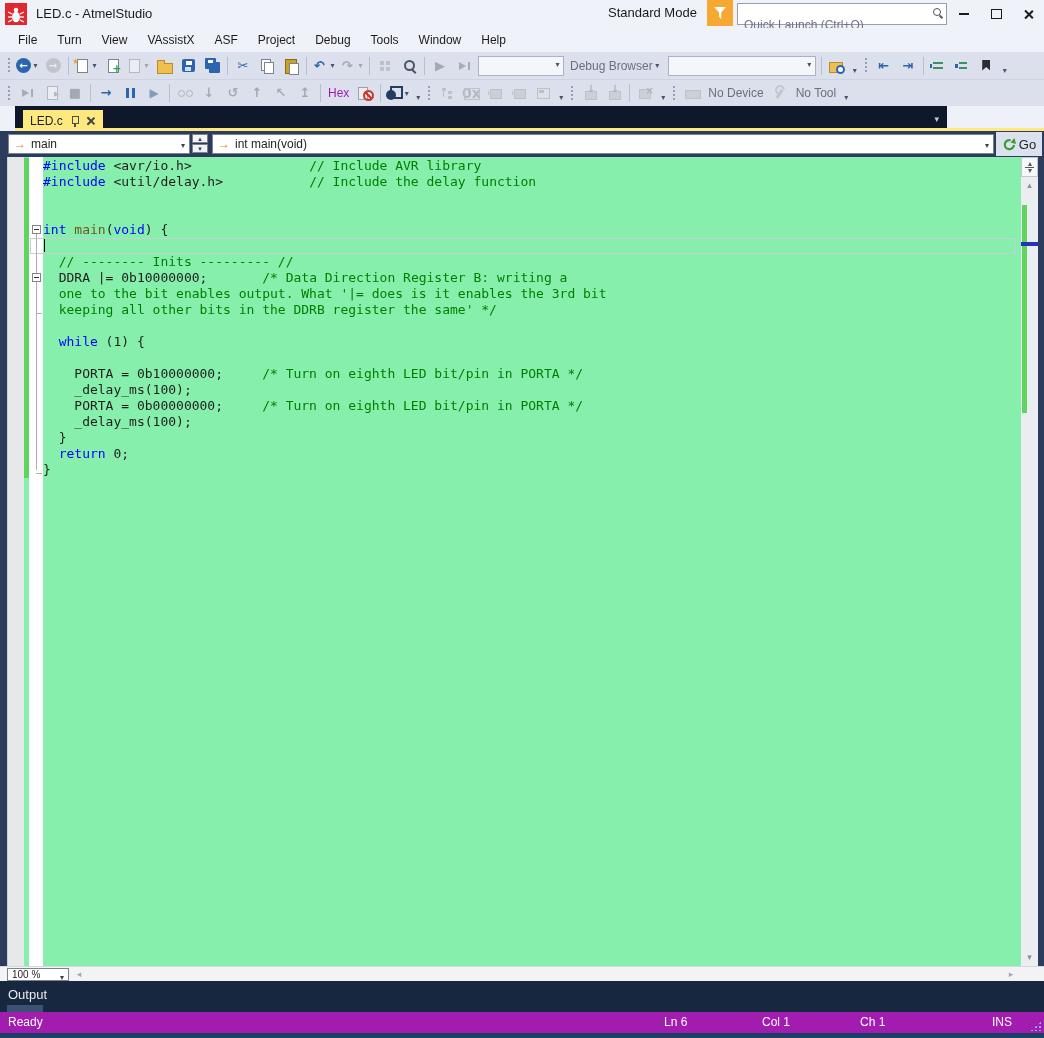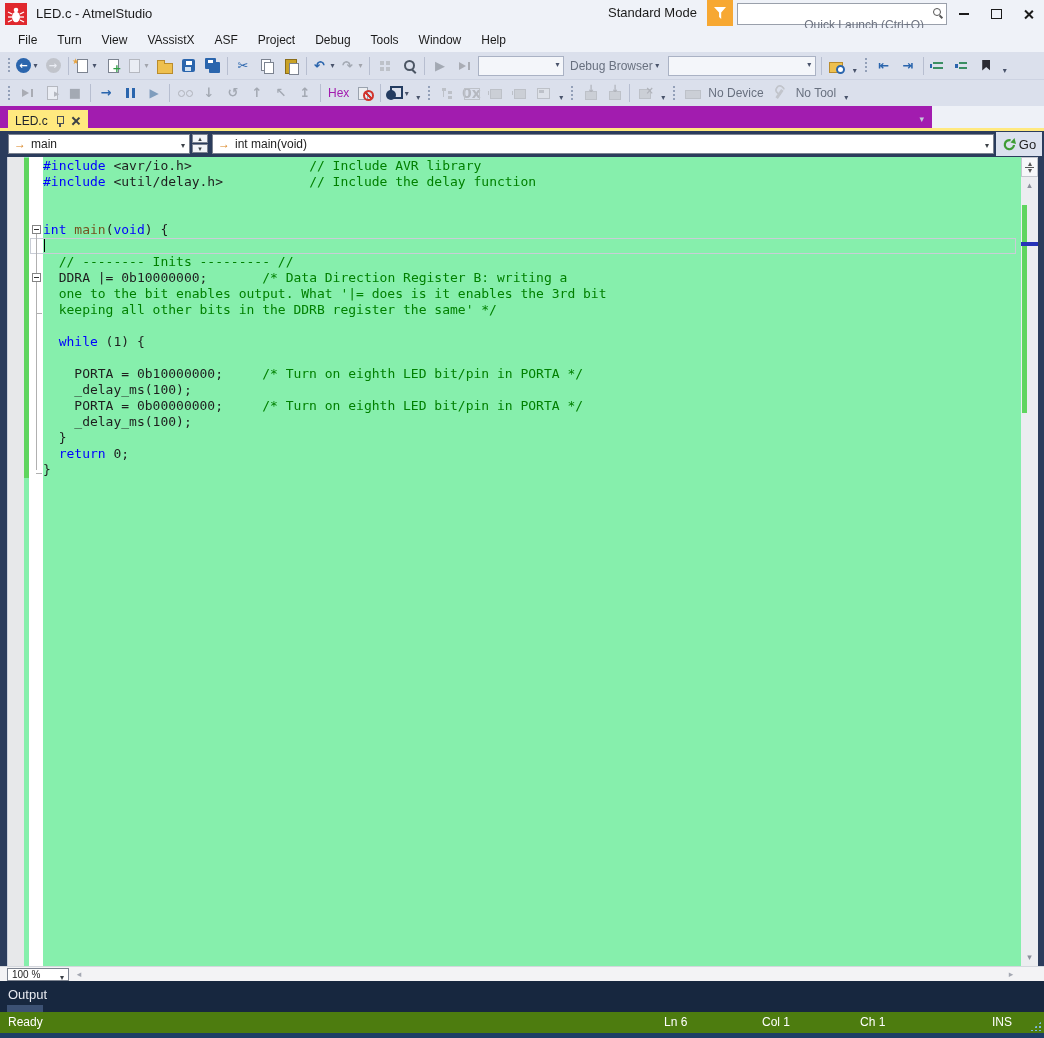--- a/index.html
+++ b/index.html
@@ -6,21 +6,21 @@
   #win{position:relative;width:1044px;height:1038px;background:#eef1f7;overflow:hidden;
        font-family:"Liberation Sans","DejaVu Sans",sans-serif;font-size:12px;color:#1e1e1e;}
   
   #titlebar{position:absolute;left:0;top:0;width:1044px;height:28px;background:#eff2f8;}
   #applogo{position:absolute;left:5px;top:3px;width:22px;height:22px;background:#e0282e;}
   #title{position:absolute;left:36px;top:0;height:28px;line-height:28px;font-size:13px;color:#1b1b1b;}
   #modelabel{position:absolute;left:608px;top:0;height:26px;line-height:26px;font-size:13px;color:#1b1b1b;}
   #funnelbtn{position:absolute;left:707px;top:0;width:26px;height:26px;background:#f7a832;display:flex;align-items:center;justify-content:center;}
   .funnel{width:12px;height:12px;background:#fff;clip-path:polygon(0 0,100% 0,60% 45%,60% 100%,42% 84%,42% 45%);}
   #quickwrap{position:absolute;left:737px;top:3px;width:210px;height:22px;background:#fff;border:1px solid #9aa0ab;box-sizing:border-box;}
-  #quickinput{position:absolute;left:4px;top:11px;width:180px;height:18px;border:0;outline:0;font:12px "Liberation Sans",sans-serif;color:#444;background:transparent;text-align:right;}
+  #quickinput{position:absolute;left:4px;top:11px;width:180px;height:18px;border:0;outline:0;font:12px "Liberation Sans",sans-serif;color:#444;background:transparent;}
   #quickinput::placeholder{color:#6d7380;}
   .qmag{position:absolute;right:5px;top:4px;width:8px;height:8px;}
   .qmag::before{content:"";position:absolute;left:0;top:0;width:6px;height:6px;border:1.5px solid #555;border-radius:50%;}
   .qmag::after{content:"";position:absolute;left:7px;top:7px;width:1.5px;height:4px;background:#555;transform:rotate(-45deg);}
   .winbtn{position:absolute;top:0;width:32px;height:28px;display:flex;align-items:center;justify-content:center;}
   #minbtn{left:948px;} #maxbtn{left:980px;} #closebtn{left:1012px;}
   .minglyph{width:10px;height:2px;background:#1b1b1b;}
   .maxglyph{width:9px;height:8px;border:1.5px solid #1b1b1b;}
   .xglyph{position:relative;width:11px;height:11px;}
   .xglyph::before,.xglyph::after{content:"";position:absolute;left:5px;top:0;width:1.6px;height:11px;background:#1b1b1b;}
@@ -91,21 +91,21 @@
   .ic-screen::before{content:"";position:absolute;left:2px;top:3px;width:11px;height:9px;background:#dfe3ea;border:1px solid #8f98a6;}
   .ic-screen::after{content:"";position:absolute;left:4px;top:5px;width:5px;height:3px;background:#8f98a6;}
   .ic-wrench::before{content:"";position:absolute;left:7px;top:4px;width:3px;height:10px;background:#9aa2ae;transform:rotate(35deg);}
   .ic-wrench::after{content:"";position:absolute;left:4px;top:0;width:6px;height:6px;border:2px solid #9aa2ae;border-radius:50%;border-right-color:transparent;transform:rotate(35deg);}
   .ic-flag::before{content:"";position:absolute;left:4px;top:2px;width:8px;height:11px;background:#2b2b33;clip-path:polygon(0 0,100% 0,100% 100%,50% 68%,0 100%);}
   .ic-lines1::before{content:"";position:absolute;left:3px;top:4px;width:10px;height:8px;background:repeating-linear-gradient(#3b8f63 0 2px,transparent 2px 5px);}
   .ic-lines1::after{content:"";position:absolute;left:0;top:6px;width:2px;height:4px;background:#2a65ad;}
   .ic-lines2::before{content:"";position:absolute;left:5px;top:4px;width:8px;height:8px;background:repeating-linear-gradient(#3b8f63 0 2px,transparent 2px 5px);}
   .ic-lines2::after{content:"";position:absolute;left:1px;top:6px;width:3px;height:4px;background:#2a65ad;}
   
-  #tabstrip{position:absolute;left:0;top:106px;width:932px;height:25px;background:#a21caf;}
+  #tabstrip{position:absolute;left:15px;top:106px;width:932px;height:25px;background:#0f172a;}
   #tabstrip::after{content:"";position:absolute;left:0;bottom:0;width:1044px;height:3px;background:#ffe97f;}
   #doctab{position:absolute;left:8px;top:4px;height:21px;background:#ffe97f;display:flex;align-items:center;padding:0 7px;z-index:2;}
   #doctab .tablabel{color:#20242c;margin-right:7px;}
   .pinicon{position:relative;width:10px;height:12px;margin-right:6px;}
   .pinicon::before{content:"";position:absolute;left:2px;top:1px;width:5px;height:6px;border:1.5px solid #4a4f57;}
   .pinicon::after{content:"";position:absolute;left:4.5px;top:8px;width:1.5px;height:4px;background:#4a4f57;}
   .tabclose{position:relative;width:10px;height:10px;}
   .tabclose::before,.tabclose::after{content:"";position:absolute;left:4.5px;top:0;width:1.6px;height:10px;background:#3c4147;}
   .tabclose::before{transform:rotate(45deg);} .tabclose::after{transform:rotate(-45deg);}
   #tabmenu{position:absolute;right:8px;top:8px;color:#c3cad8;font-size:9px;}
@@ -155,21 +155,21 @@
   #zoomcombo{position:absolute;left:7px;top:1px;width:62px;height:13px;background:#fff;border:1px solid #7c8390;font-size:10px;line-height:12px;padding-left:4px;box-sizing:border-box;}
   #zoomcombo .navcaret{top:3px;}
   .harrow{position:absolute;top:0;width:14px;height:14px;text-align:center;font-size:9px;color:#a4a8b2;line-height:14px;}
   #hleft{left:72px;} #hright{left:1004px;}
   #hleft::after{content:"◂";} #hright::after{content:"▸";}
   
   #output{position:absolute;left:0;top:981px;width:1044px;height:31px;background:#17273f;}
   #outputtitle{position:absolute;left:8px;top:6px;color:#e8eaf0;font-size:13px;}
   #outputstrip{position:absolute;left:7px;bottom:0;width:36px;height:7px;background:#3c5173;}
   
-  #statusbar{position:absolute;left:0;top:1012px;width:1044px;height:26px;background:#4d7c0f;color:#fff;}
+  #statusbar{position:absolute;left:0;top:1012px;width:1044px;height:26px;background:#a21caf;color:#fff;}
   #statusbar::after{content:"";position:absolute;left:0;bottom:0;width:1044px;height:5px;background:#1d3f66;}
   .stext{position:absolute;top:0;height:21px;line-height:21px;font-size:12px;color:#fff;}
   #stReady{left:8px;} #stLn{left:664px;} #stCol{left:762px;} #stCh{left:860px;} #stIns{left:992px;}
   #sgrip{position:absolute;right:2px;top:9px;width:12px;height:10px;background-image:radial-gradient(#7db6e0 1px,transparent 1.1px);background-size:4px 4px;clip-path:polygon(100% 0,100% 100%,0 100%);}
 </style>
 </head>
 <body>
 
 <div id="win">
 

